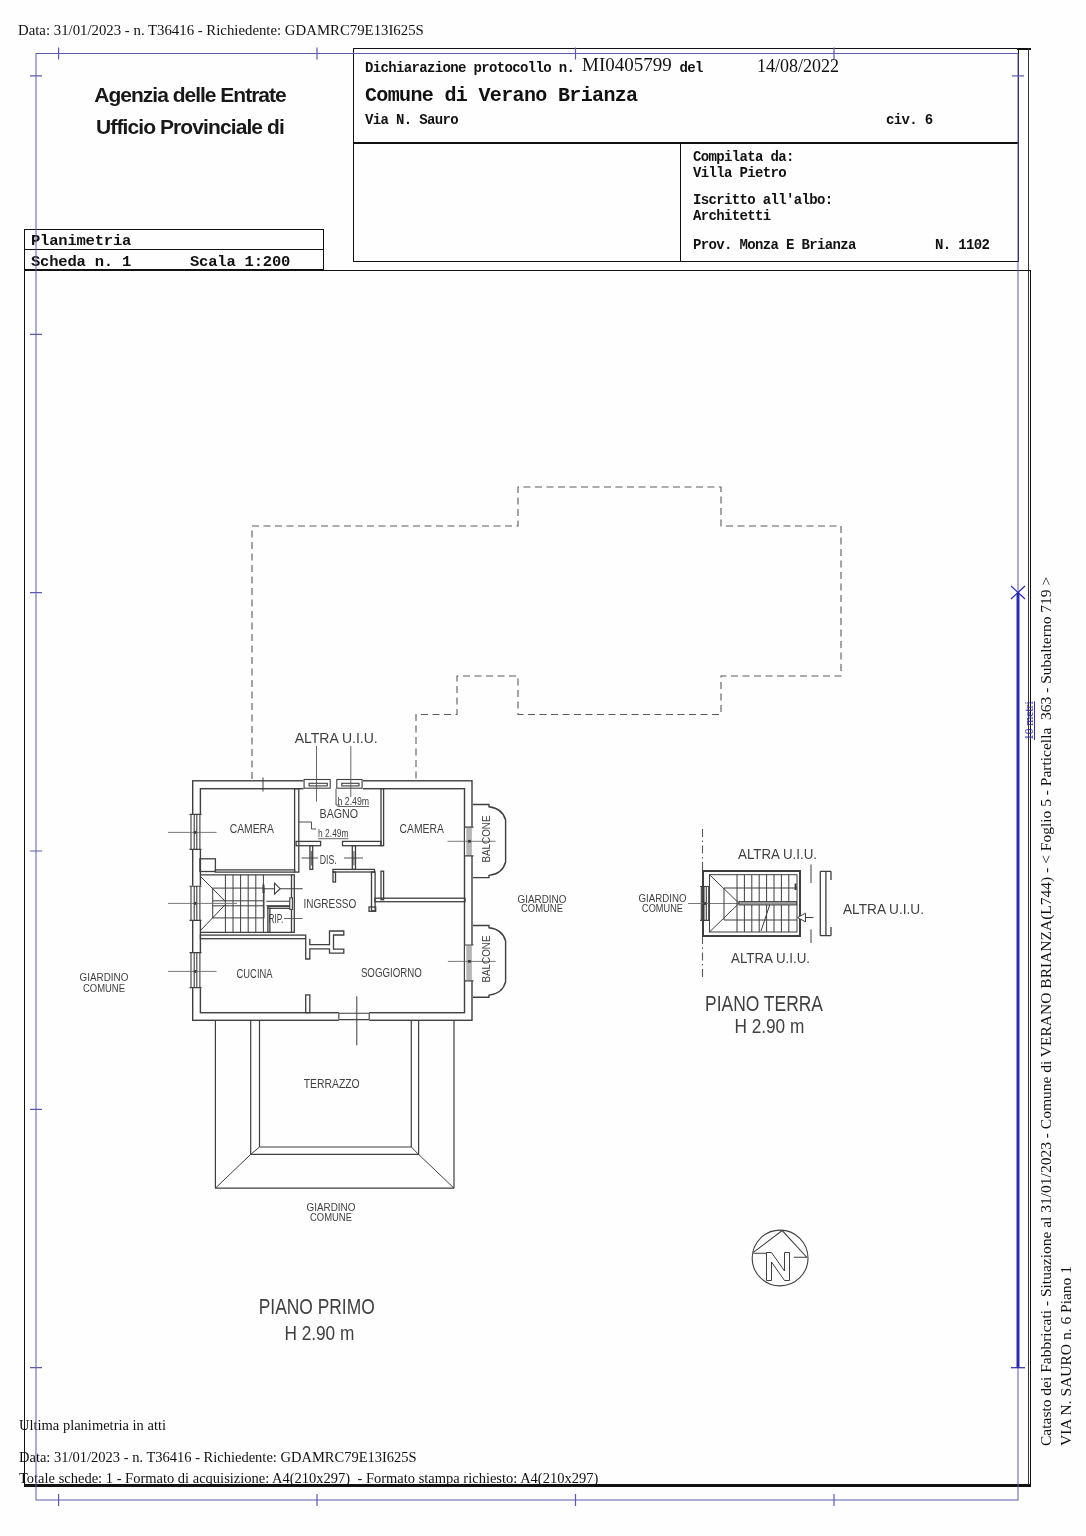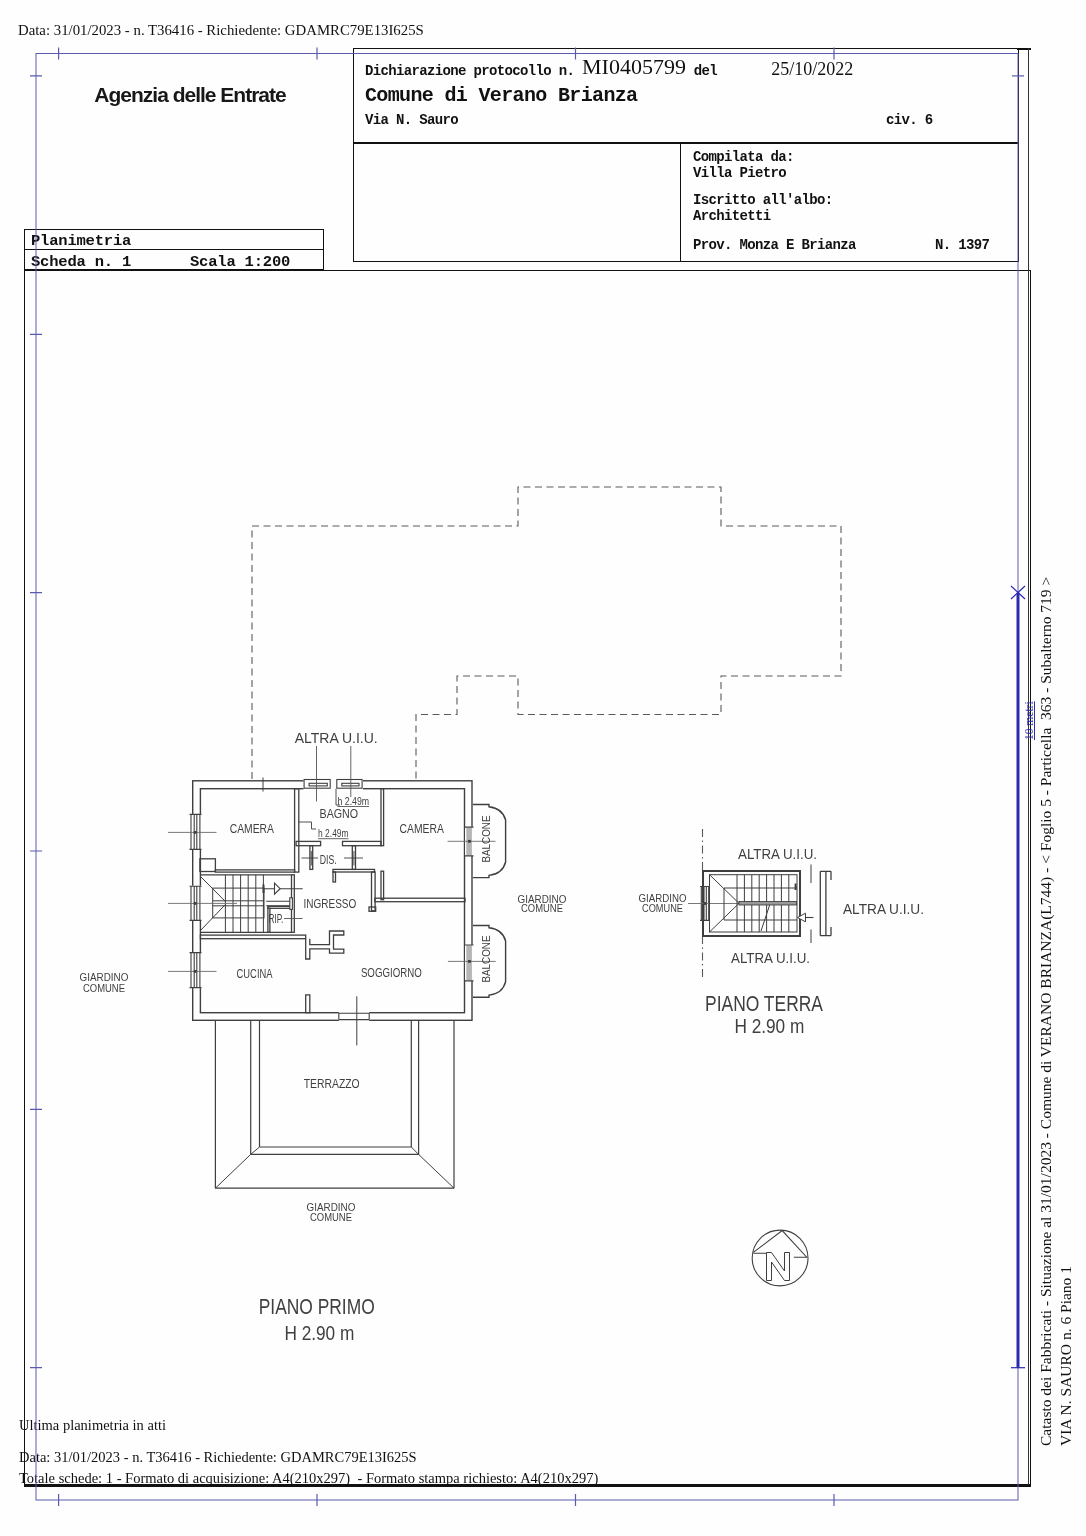--- a/index.html
+++ b/index.html
@@ -10,43 +10,44 @@
   .abs{position:absolute;white-space:nowrap;}
 </style>
 </head>
 <body>
 <div id="page">
 
 <div class="abs ser" style="left:18px;top:22px;font-size:14.8px;">Data: 31/01/2023 - n. T36416 - Richiedente: GDAMRC79E13I625S</div>
 
 <div class="abs" style="left:0px;top:83px;width:380px;text-align:center;color:#181818;font-weight:bold;">
   <div style="font-size:21px;letter-spacing:-1px;height:32px;">Agenzia delle Entrate</div>
+  <div style="font-size:21px;letter-spacing:-0.9px;height:25px;">Ufficio Provinciale di</div>
 </div>
 
 <div class="abs" style="left:352.8px;top:48.3px;width:664.5px;height:212px;border:1.5px solid #111;"></div>
 
 <div class="abs" style="left:352.8px;top:142.4px;width:666px;height:1.5px;background:#111;"></div>
 
 <div class="abs" style="left:679.9px;top:142.4px;width:1.5px;height:119px;background:#111;"></div>
 
 <div class="abs" style="left:365px;top:55px;">
-  <span class="mon" style="font-size:14px;letter-spacing:-0.65px;">Dichiarazione protocollo n. </span><span class="ser" style="font-size:22px;position:relative;top:-1px;">MI0405799</span><span class="mon" style="font-size:14px;letter-spacing:-0.65px;margin-top:19px;">&nbsp;del&nbsp;&nbsp;&nbsp;&nbsp;&nbsp;&nbsp;&nbsp;</span><span class="ser" style="font-size:18px;">25/10/2022</span>
+  <span class="mon" style="font-size:14px;letter-spacing:-0.65px;">Dichiarazione protocollo n. </span><span class="ser" style="font-size:19px;position:relative;top:-1px;">MI0405799</span><span class="mon" style="font-size:14px;letter-spacing:-0.65px;margin-top:19px;">&nbsp;del&nbsp;&nbsp;&nbsp;&nbsp;&nbsp;&nbsp;&nbsp;</span><span class="ser" style="font-size:18px;">14/08/2022</span>
 </div>
 
 <div class="abs mon" style="left:365px;top:84px;font-size:20px;letter-spacing:-0.65px;">Comune di Verano Brianza</div>
 
 <div class="abs mon" style="left:365px;top:112px;font-size:14px;letter-spacing:-0.65px;">Via N. Sauro</div>
 
 <div class="abs mon" style="left:886px;top:112px;font-size:14px;letter-spacing:-0.65px;">civ. 6</div>
 
 
 <div class="abs mon" style="left:693px;top:149px;font-size:14px;letter-spacing:-0.65px;line-height:16.4px;">Compilata da:<br>Villa Pietro</div>
 <div class="abs mon" style="left:693px;top:192px;font-size:14px;letter-spacing:-0.65px;line-height:16.4px;">Iscritto all'albo:<br>Architetti</div>
 <div class="abs mon" style="left:693px;top:237px;font-size:14px;letter-spacing:-0.65px;">Prov. Monza E Brianza</div>
-<div class="abs mon" style="left:935px;top:237px;font-size:14px;letter-spacing:-0.65px;">N. 1397</div>
+<div class="abs mon" style="left:935px;top:237px;font-size:14px;letter-spacing:-0.65px;">N. 1102</div>
 
 <div class="abs" style="left:24px;top:228.8px;width:298px;height:39.5px;border:1.8px solid #111;"></div>
 
 <div class="abs" style="left:24px;top:248.6px;width:300px;height:1.8px;background:#111;"></div>
 
 <div class="abs mon" style="left:31px;top:231.5px;font-size:15.5px;letter-spacing:-0.2px;">Planimetria</div>
 
 <div class="abs mon" style="left:31px;top:252.5px;font-size:15.5px;letter-spacing:-0.2px;">Scheda n. 1</div>
 
 <div class="abs mon" style="left:190px;top:252.5px;font-size:15.5px;letter-spacing:-0.2px;">Scala 1:200</div>

